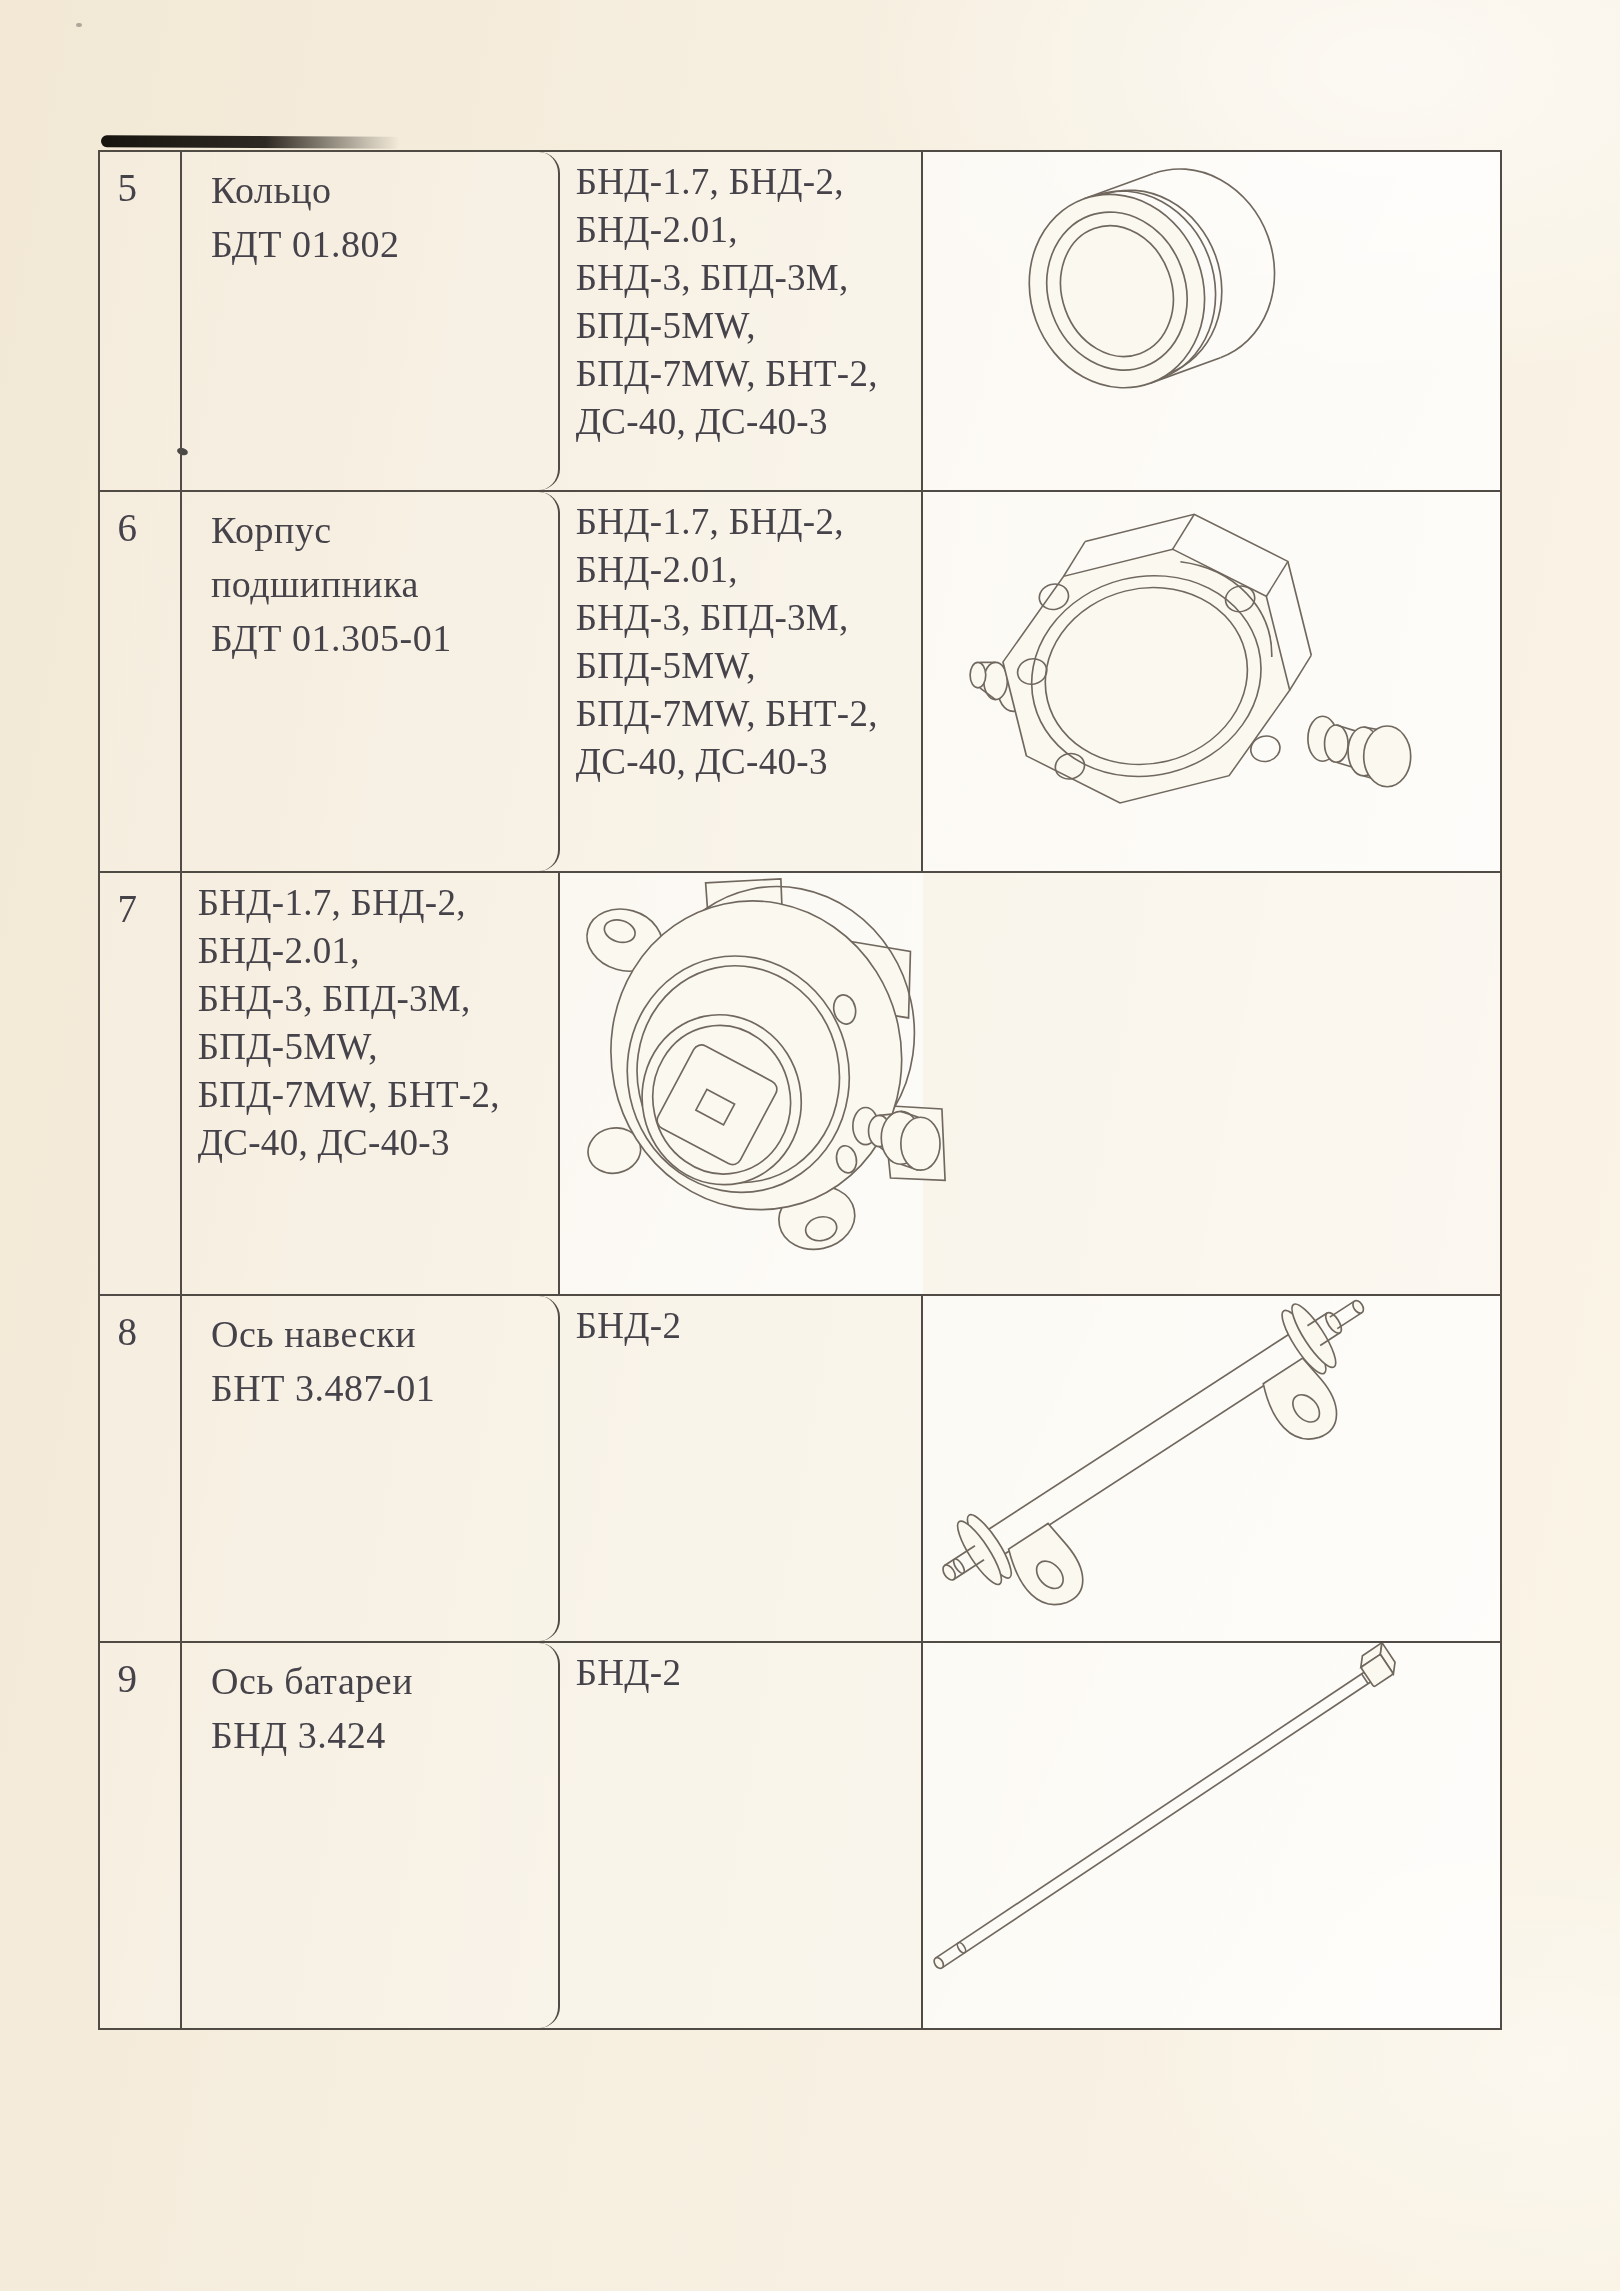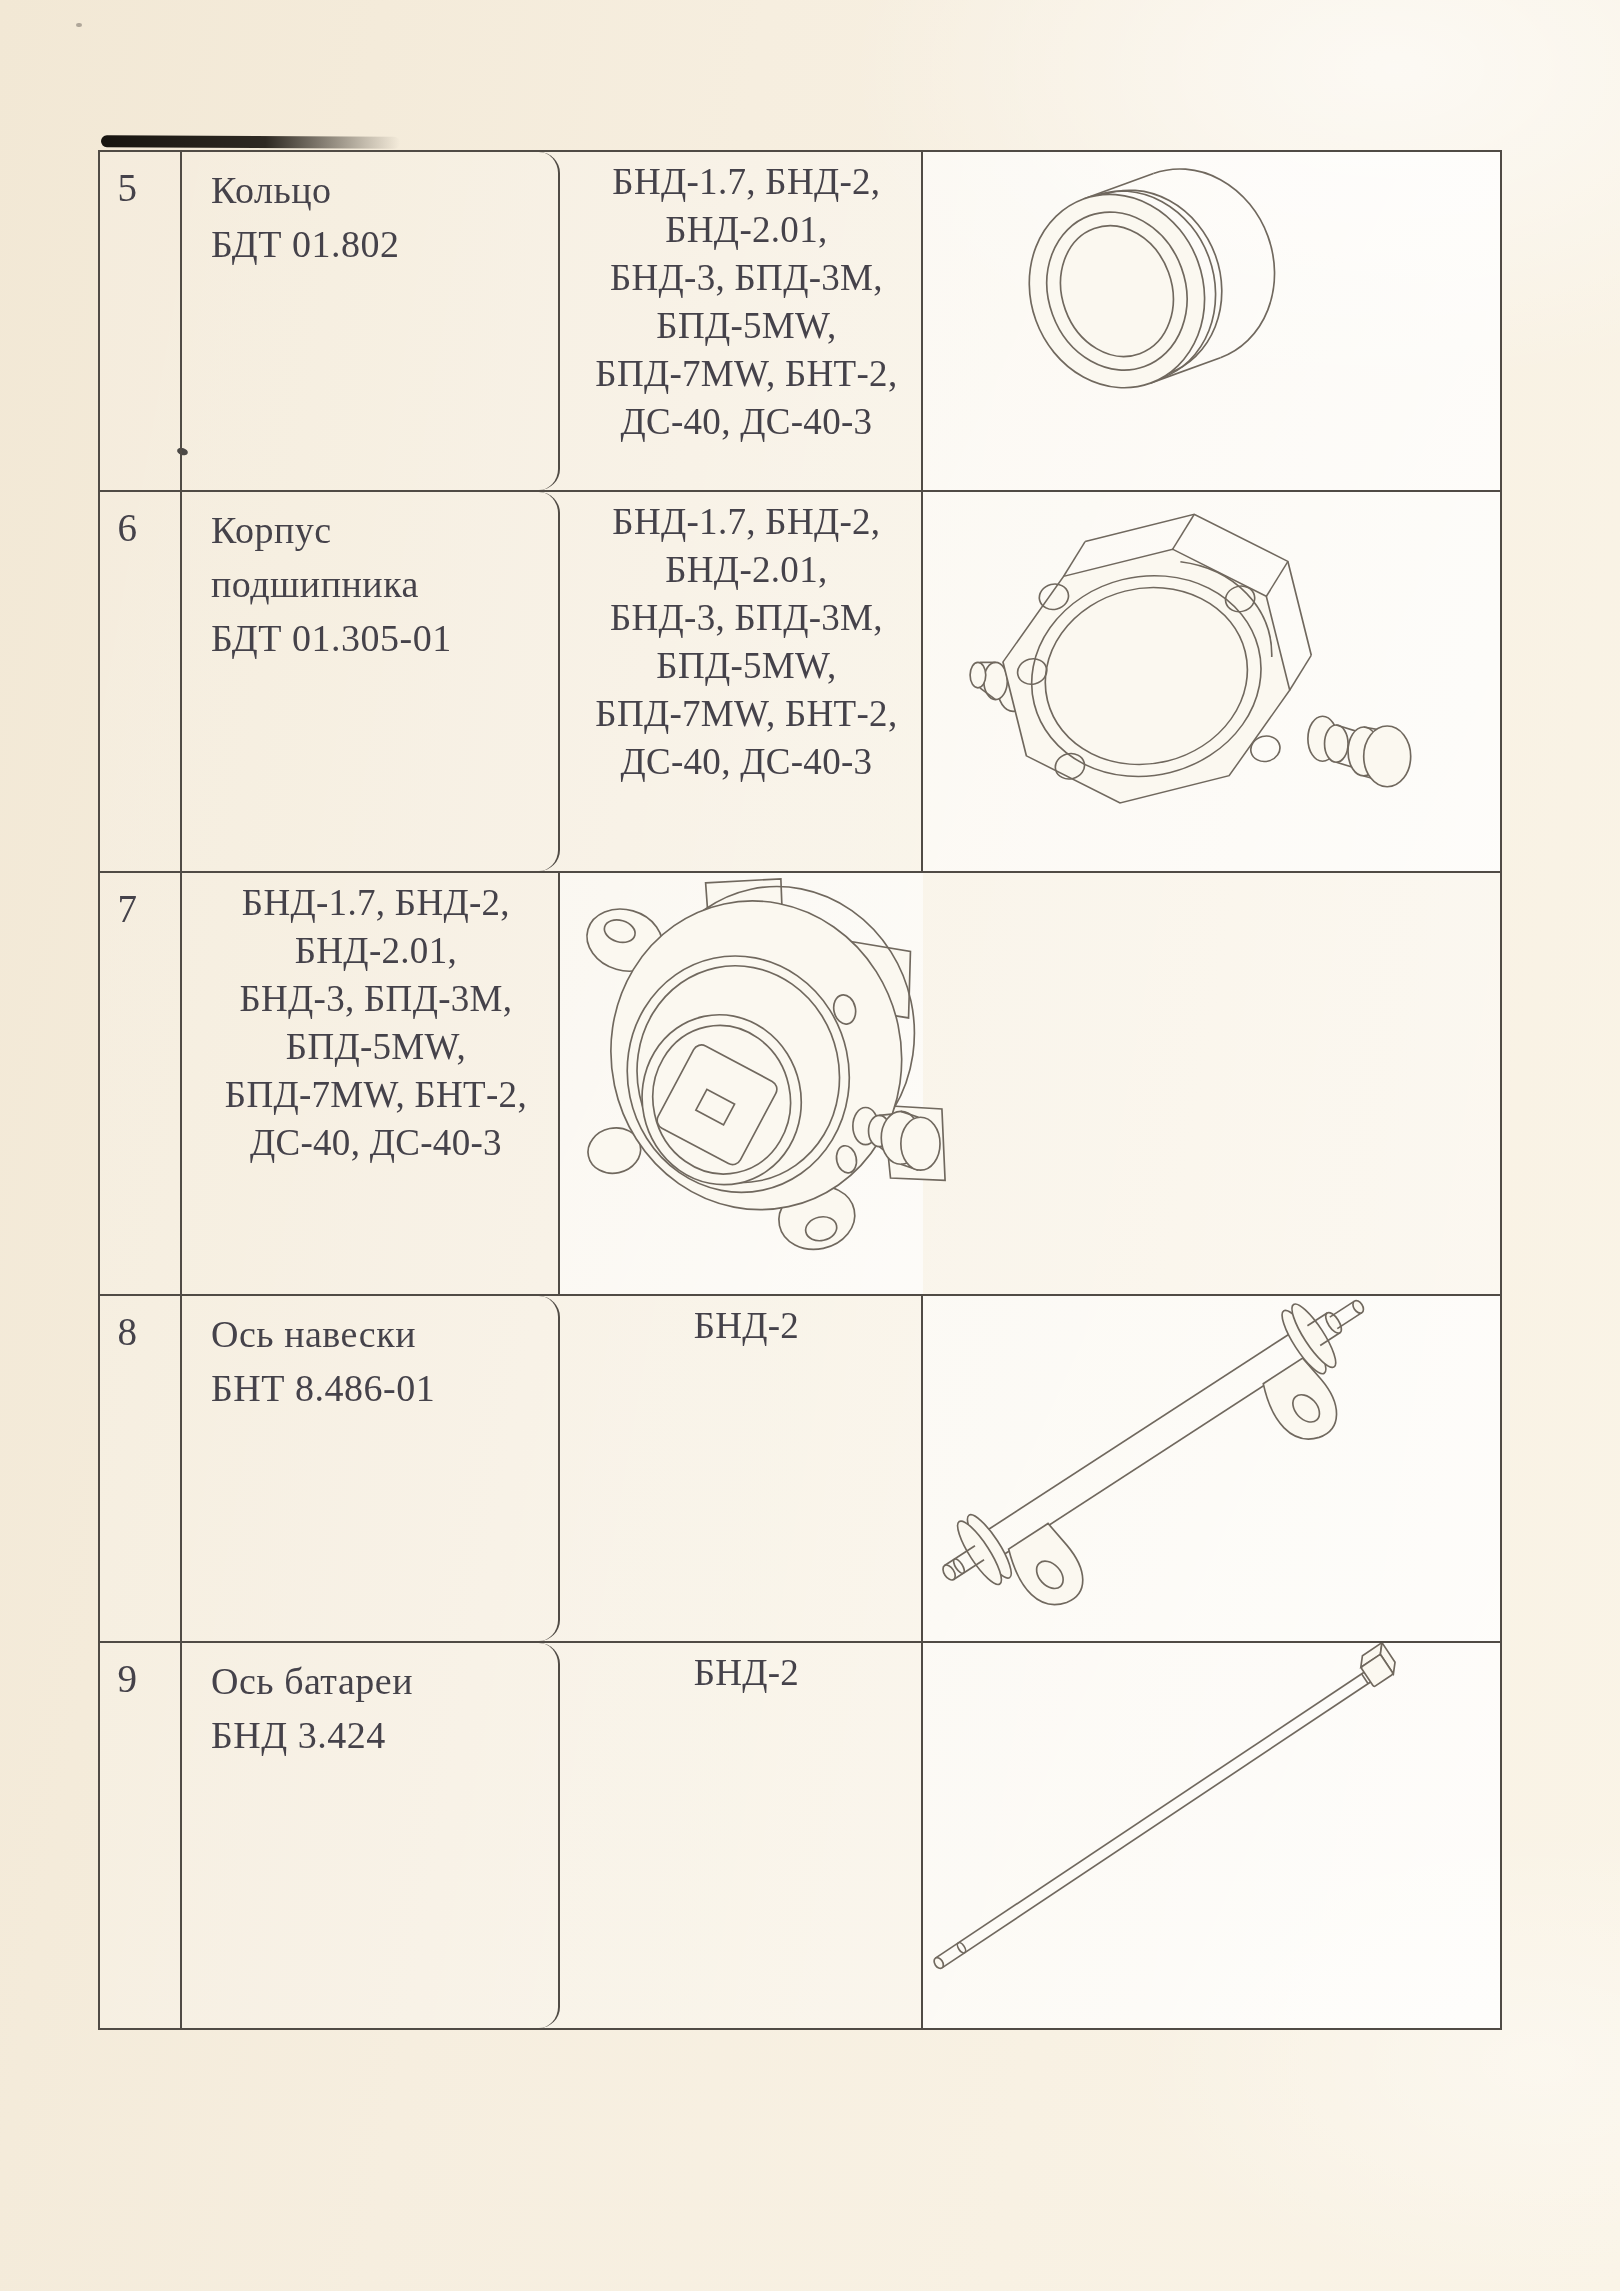--- a/index.html
+++ b/index.html
@@ -22,21 +22,21 @@
     border:2px solid var(--ink-border);
     background:linear-gradient(100deg, rgba(255,255,255,.15), rgba(255,255,255,.45));
   }
   .tr{display:grid;grid-template-columns:82px 378px 363px 1fr;border-bottom:2px solid var(--ink-border);}
   .tr:last-child{border-bottom:none;}
   .r5{height:338px}.r6{height:379px}.r7{height:421px}.r8{height:345px}.r9{height:385px}
   .td{border-right:2px solid var(--ink-border);box-sizing:border-box;color:var(--ink-text);}
   .td:last-child{border-right:none;}
   .c-num{font-size:39px;padding:12.7px 0 0 17.6px;}
   .c-name{font-size:38px;line-height:54px;padding:10.8px 5.9px 0 29px;white-space:pre-line;letter-spacing:0.5px;border-radius:21px;}
-  .c-models{font-size:37px;line-height:48px;padding:5.9px 3.9px 0 15.7px;white-space:pre-line;letter-spacing:0.3px;text-align:center;}
+  .c-models{font-size:37px;line-height:48px;padding:5.9px 3.9px 0 15.7px;white-space:pre-line;letter-spacing:0.3px;}
   .c-img{position:relative;background:linear-gradient(115deg, rgba(255,255,255,.45), rgba(255,255,255,.65));}
   .c-img svg{position:absolute;left:0;top:0;}
   
   .ln{stroke:var(--ink-line);stroke-width:1.7;fill:none;}
   .fl{stroke:var(--ink-line);stroke-width:1.7;fill:var(--paper-light);}
   
   .smudge{position:absolute;left:101px;top:136px;width:299px;height:11.8px;border-radius:5.9px;
     background:linear-gradient(to right,#17140f 0%,#2e2922 55%,rgba(46,41,34,.25) 88%,rgba(46,41,34,0) 100%);
     transform:rotate(.3deg);}
   .dot1{position:absolute;left:177px;top:448px;width:10.8px;height:6.9px;border-radius:50%;
@@ -176,21 +176,21 @@
           <line class="ln" x1="348" y1="243" x2="366" y2="249"></line>
           <line class="ln" x1="348" y1="297" x2="366" y2="303"></line>
           <ellipse class="fl" cx="368" cy="276" rx="20" ry="27"></ellipse>
         </svg>
       </div>
     </div>
 
     <div class="tr r8">
       <div class="td c-num">8</div>
       <div class="td c-name">Ось навески
-БНТ 8.486-01</div>
+БНТ 3.487-01</div>
       <div class="td c-models">БНД-2</div>
       <div class="td c-img">
         <svg width="572" height="341" viewBox="0 0 584 348">
           <g transform="translate(238,145) rotate(-33)">
 
             <line class="ln" x1="-195" y1="-15" x2="172" y2="-15"></line>
             <line class="ln" x1="-195" y1="15" x2="172" y2="15"></line>
 
             <path class="fl" d="M -188 13 C -202 54 -196 84 -168 91 C -144 96 -132 74 -136 42 L -140 13 Z"></path>
             <ellipse class="ln" cx="-167" cy="58" rx="11" ry="16" transform="rotate(-10 -167 58)"></ellipse>

